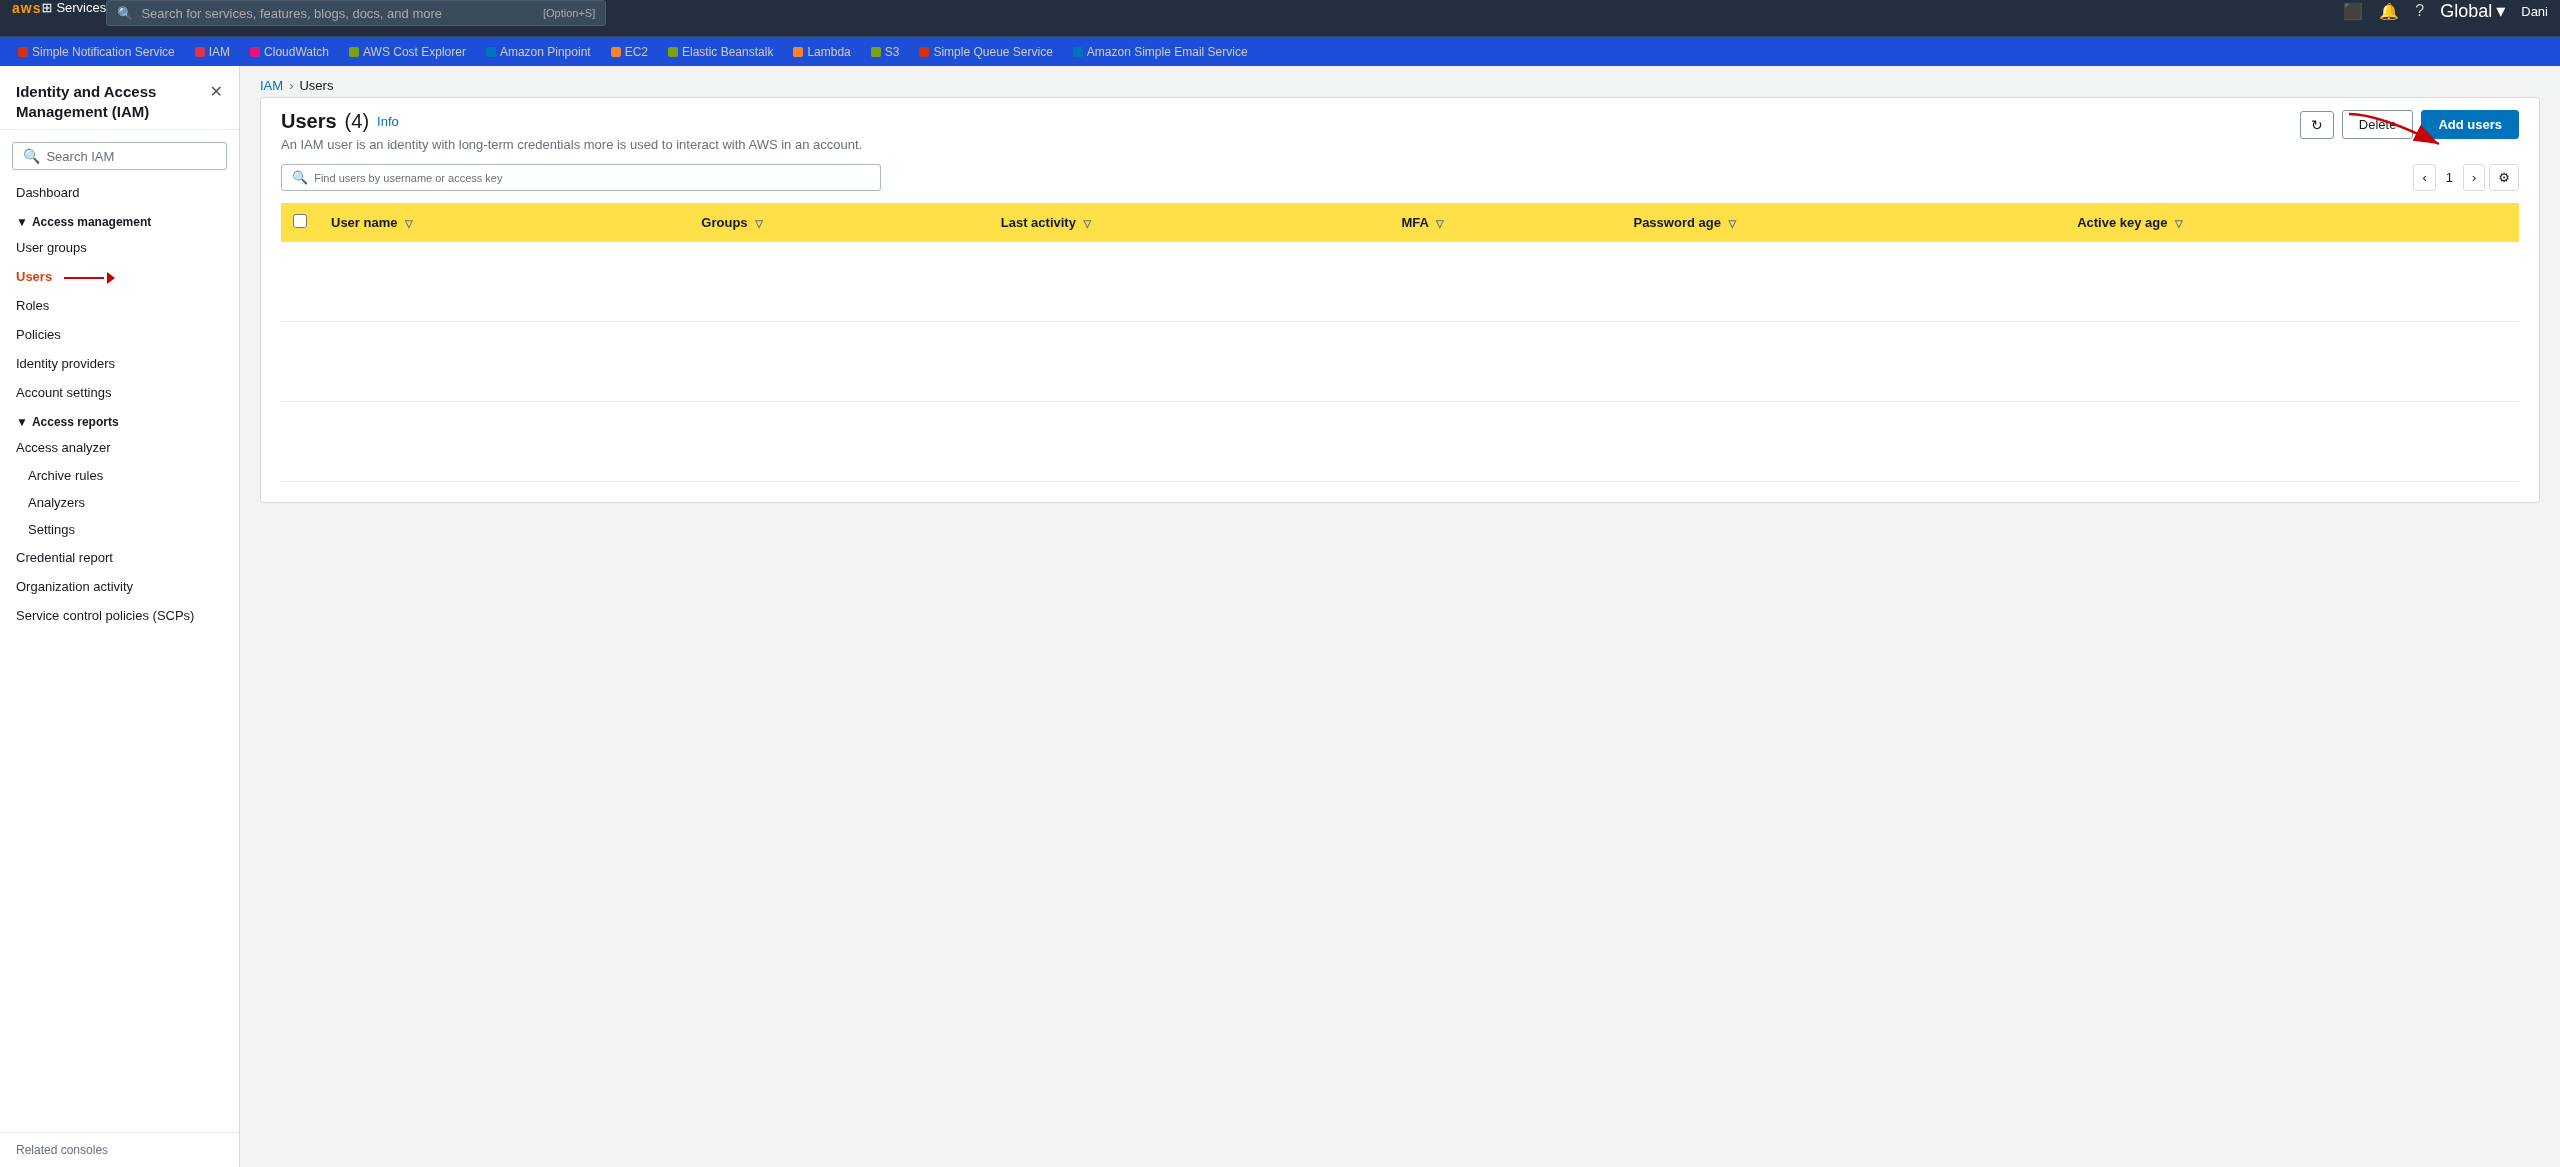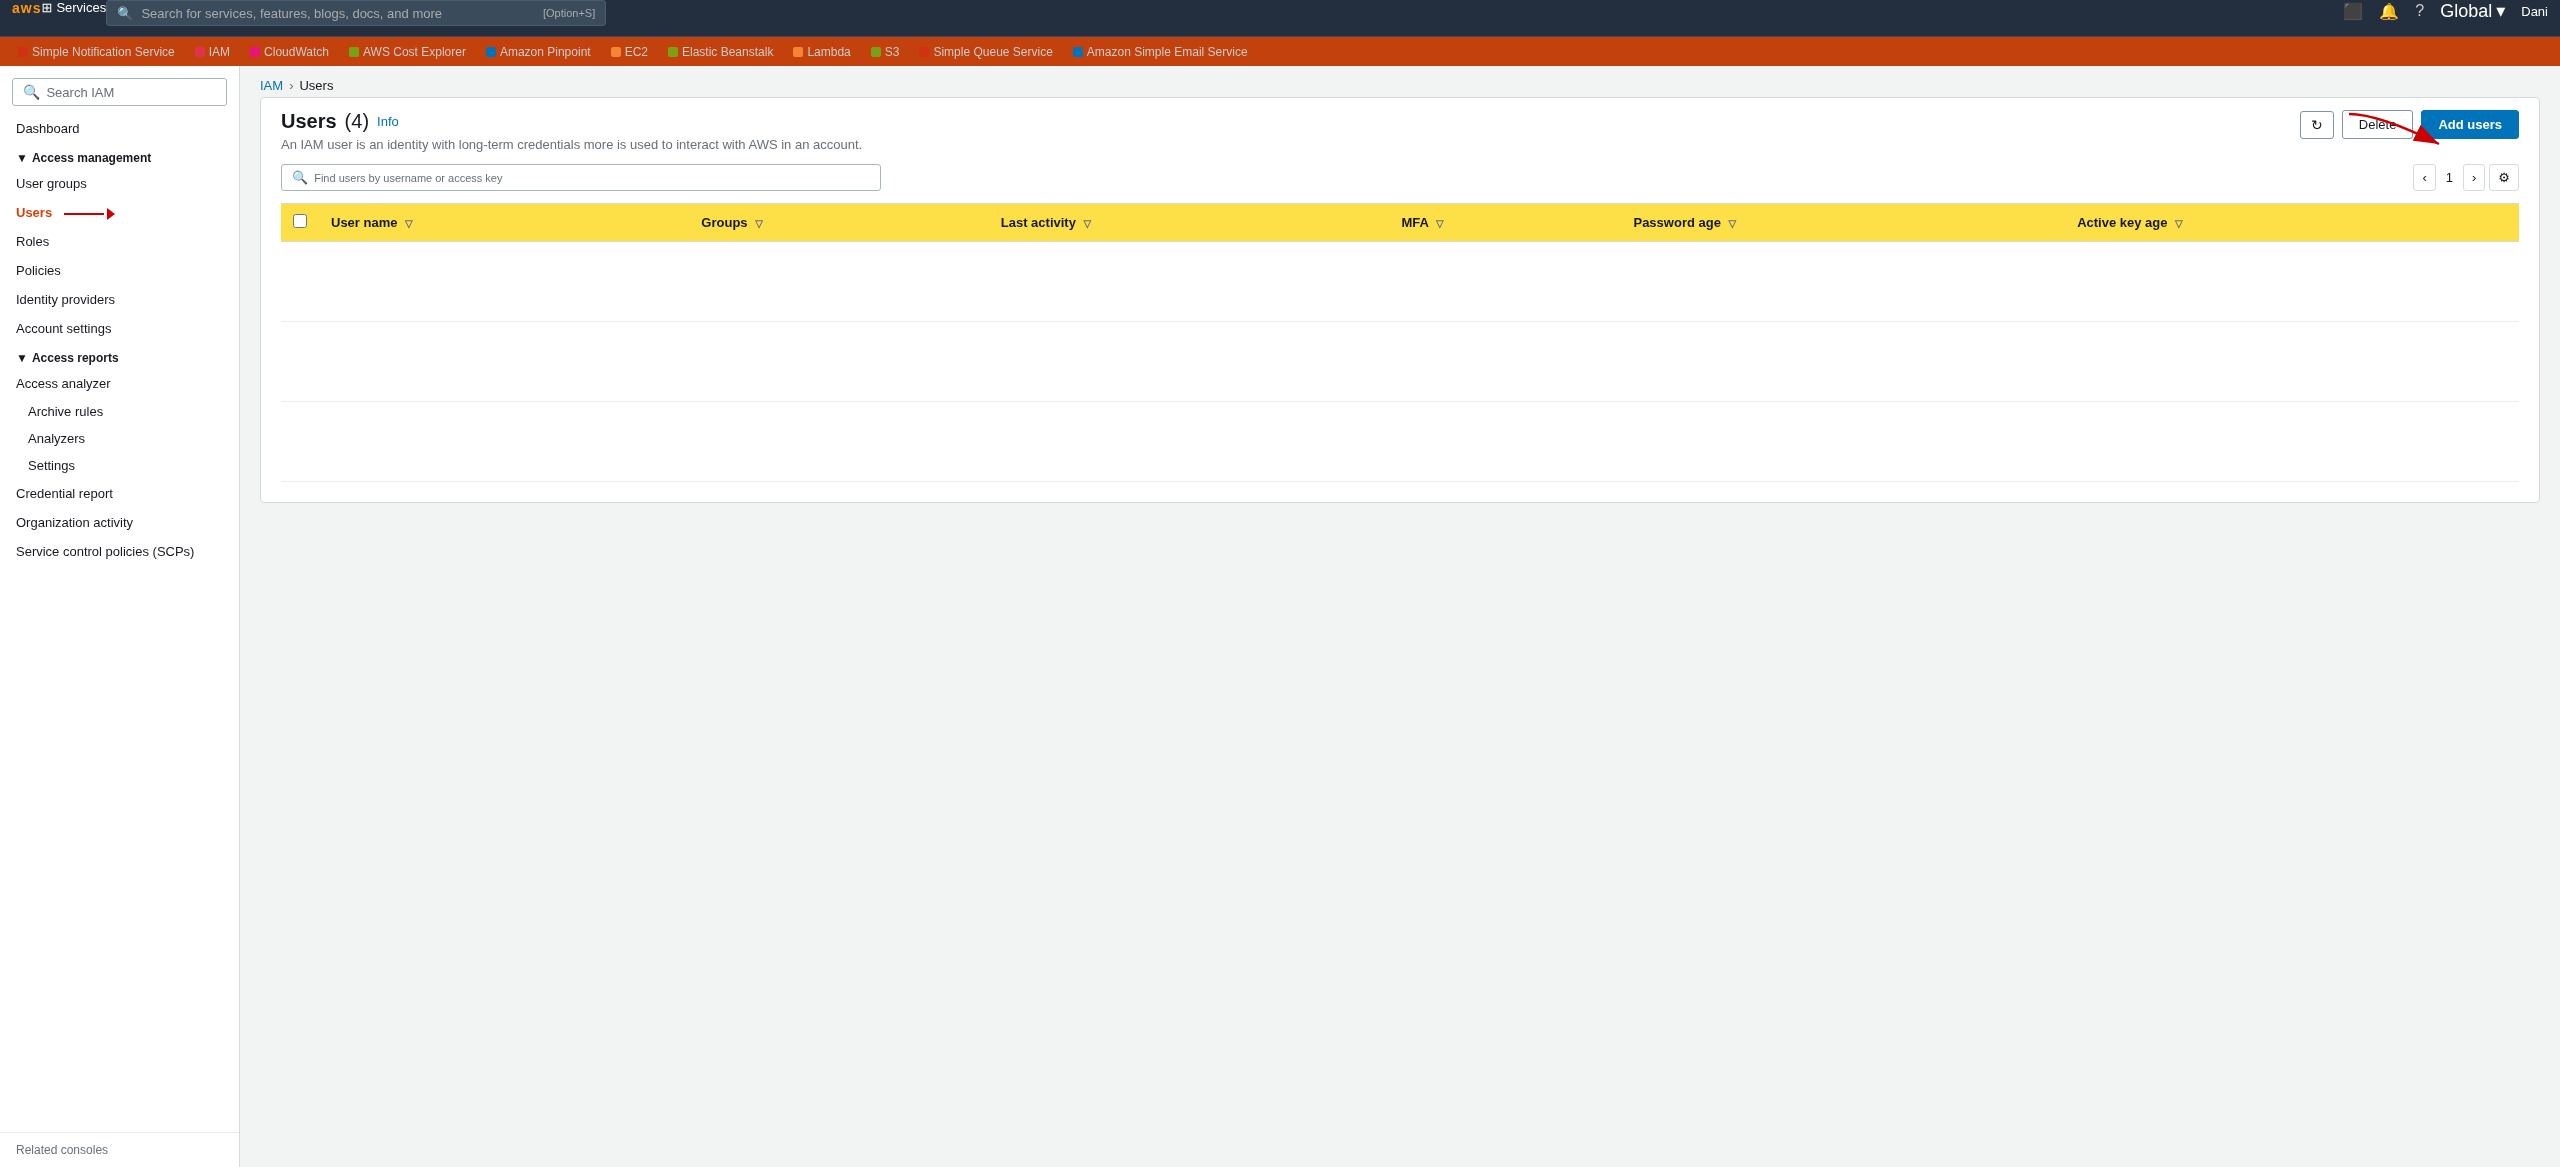--- a/index.html
+++ b/index.html
@@ -40,21 +40,21 @@
     .search-shortcut { color: #aaa; font-size: 11px; margin-left: 21px; }
     .nav-right {
       margin-left: auto; display: flex; align-items: center; gap: 16px;
     }
     .nav-icon { color: #ccc; cursor: pointer; font-size: 16px; }
     .region-btn { color: #fff; font-size: 18px; cursor: pointer; display: flex; align-items: center; gap: 4px; }
     .user-btn { color: #fff; font-size: 13px; cursor: pointer; }
 
     
     .bookmarks-bar {
-      background: #c2410c;
+      background: #1d4ed8;
       border-top: 1px solid #3a4a5c;
       height: 30px;
       display: flex;
       align-items: center;
       padding: 0 10px;
       gap: 4px;
       overflow: hidden;
     }
     .bookmark-item {
       display: flex; align-items: center; gap: 4px;
@@ -356,20 +356,24 @@
   </div>
   <div class="bookmark-item">
     <div class="bookmark-dot" style="background:#0073bb;"></div>
     <span>Amazon Simple Email Service</span>
   </div>
 </div>
 
 <div class="app-layout">
 
   <aside class="sidebar">
+    <div class="sidebar-header">
+      <div class="sidebar-title">Identity and Access Management (IAM)</div>
+      <span class="sidebar-close">✕</span>
+    </div>
     <div class="sidebar-search">
       <div class="sidebar-search-box">
         <span class="search-icon-s">🔍</span>
         <input type="text" placeholder="Search IAM" style="">
       </div>
     </div>
     <nav class="sidebar-nav">
       <div class="sidebar-item">Dashboard</div>
 
       <div class="sidebar-section">

